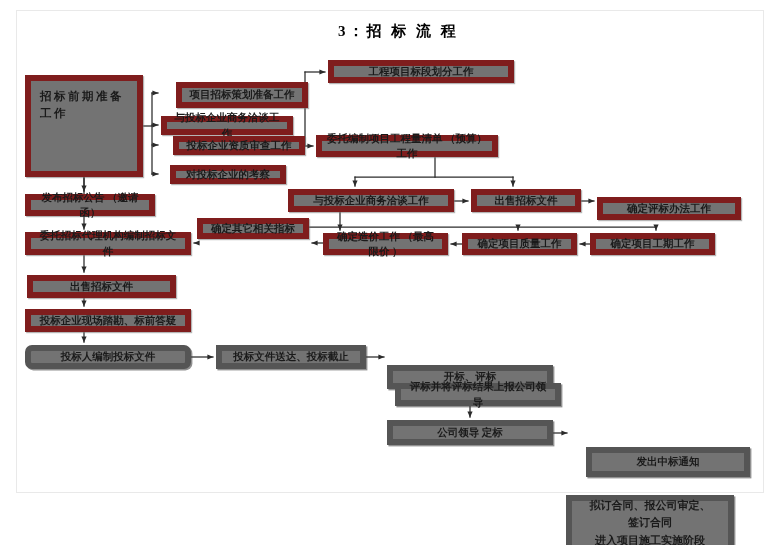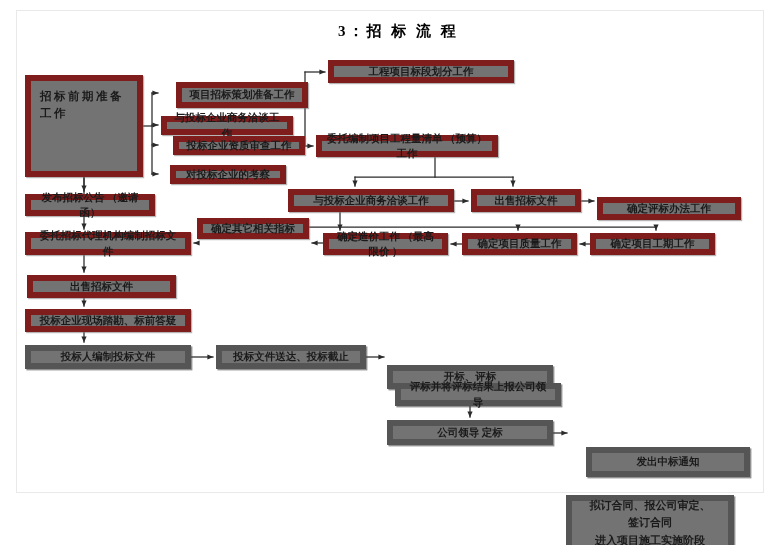--- a/index.html
+++ b/index.html
@@ -125,21 +125,21 @@
       <div class="node" style="left: 471px; top: 189px; width: 110px; height: 23px;">出售招标文件</div>
       <div class="node" style="left: 597px; top: 189px; width: 144px; height: 23px; margin-top: 8px;">确定评标办法工作</div>
       <div class="node" style="left: 25px; top: 194px; width: 130px; height: 22px;">发布招标公告 （邀请函）</div>
       <div class="node" style="left: 25px; top: 232px; width: 166px; height: 23px;">委托招标代理机构编制招标文件</div>
       <div class="node" style="left: 197px; top: 218px; width: 112px; height: 21px;">确定其它相关指标</div>
       <div class="node" style="left: 323px; top: 233px; width: 125px; height: 22px;">确定造价工作 （最高限价 ）</div>
       <div class="node" style="left: 462px; top: 233px; width: 115px; height: 22px;">确定项目质量工作</div>
       <div class="node" style="left: 590px; top: 233px; width: 125px; height: 22px;">确定项目工期工作</div>
       <div class="node" style="left: 27px; top: 275px; width: 149px; height: 23px;">出售招标文件</div>
       <div class="node" style="left: 25px; top: 309px; width: 166px; height: 23px;">投标企业现场踏勘、标前答疑</div>
-      <div class="node dark" style="left: 25px; top: 345px; width: 166px; height: 24px;">投标人编制投标文件</div>
+      <div class="node dark" style="left: 25px; top: 345px; width: 166px; height: 24px; border-radius: 7px;">投标人编制投标文件</div>
       <div class="node dark" style="left: 216px; top: 345px; width: 150px; height: 24px;">投标文件送达、投标截止</div>
       <div class="node dark" style="left: 387px; top: 365px; width: 166px; height: 24px;">开标、评标</div>
       <div class="node dark" style="left: 387px; top: 383px; width: 166px; height: 23px; margin-left: 8px;">评标并将评标结果上报公司领导</div>
       <div class="node dark" style="left: 387px; top: 420px; width: 166px; height: 25px;">公司领导  定标</div>
       <div class="node dark" style="left: 586px; top: 426px; width: 164px; height: 30px; margin-top: 21px;">发出中标通知</div>
       <div class="node dark big" style="left: 566px; top: 462px; width: 168px; height: 56px;">拟订合同、报公司审定、
 签订合同
 进入项目施工实施阶段</div>
     </div>
 </div>

